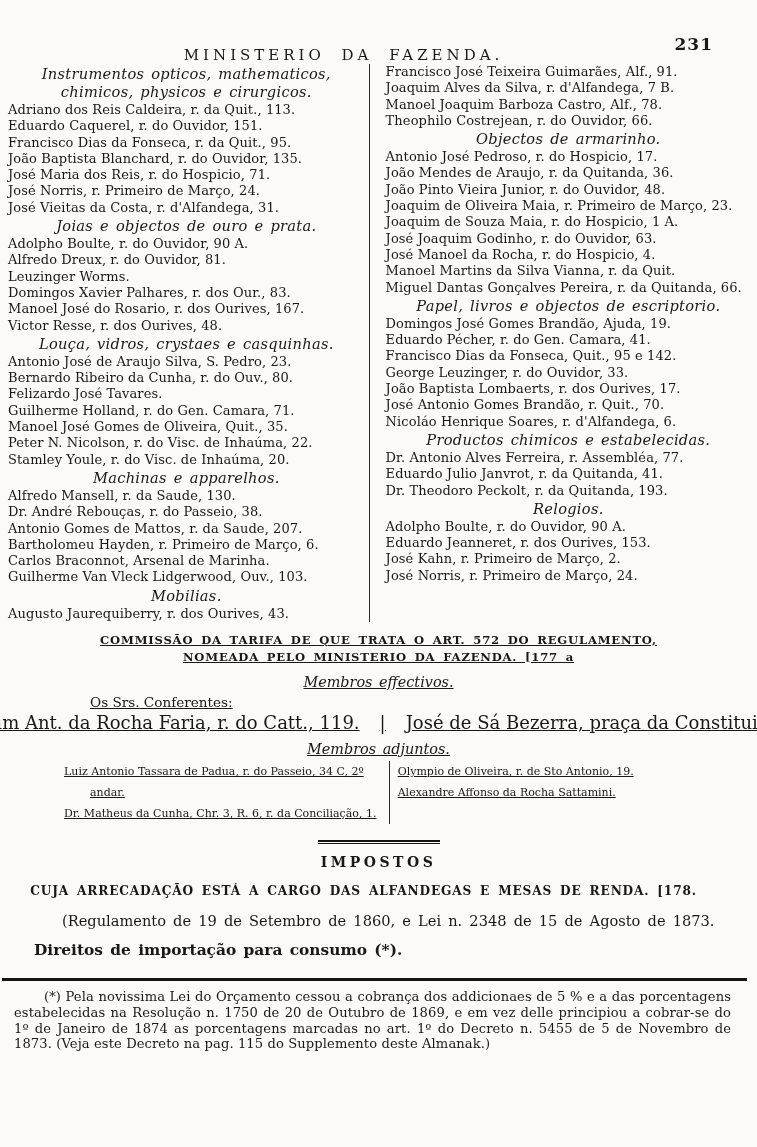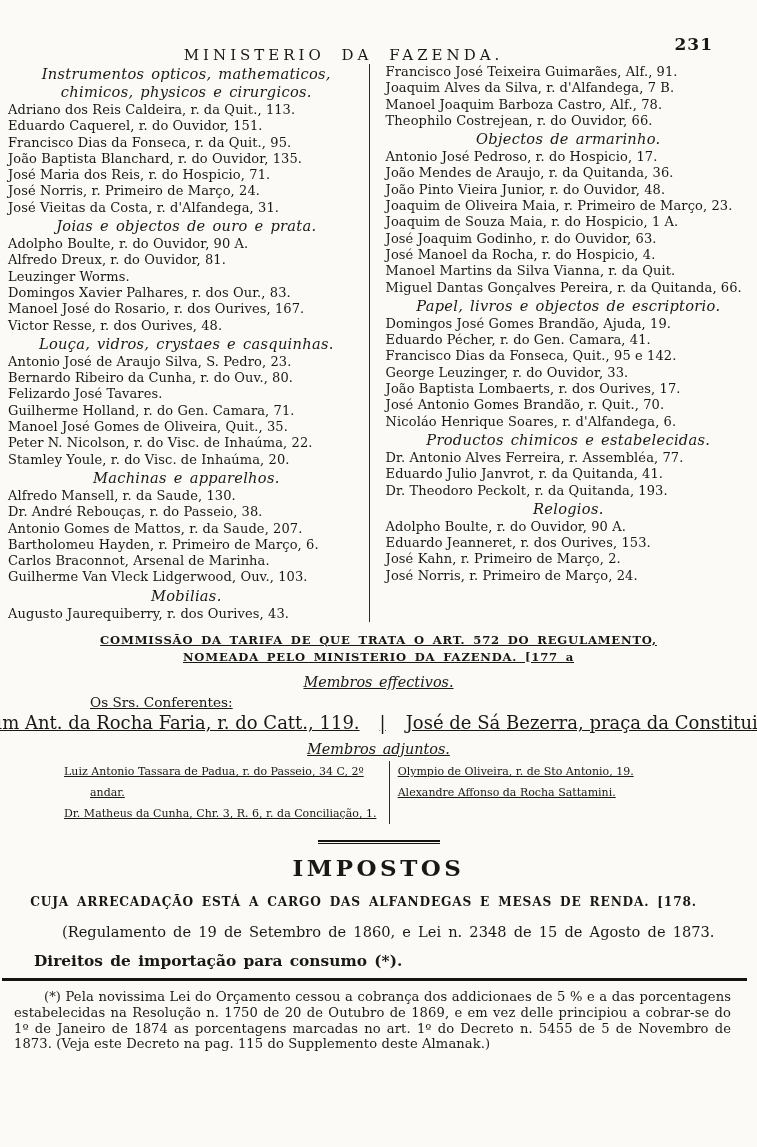--- a/index.html
+++ b/index.html
@@ -56,21 +56,21 @@
   .adjuntos{display:flex;align-items:stretch;margin-top:2px;}
   .adj-left{width:51.5%;box-sizing:border-box;padding-left:58px;border-right:1.4px solid #2e2a26;padding-right:2px;}
   .adj-right{width:48.5%;box-sizing:border-box;padding-left:8px;}
   .adj-entry{font-size:11px;line-height:21px;padding-left:26px;text-indent:-26px;}
   
   .short-rule{
     width:122px;margin:16px auto 10px auto;height:4px;
     border-top:2.2px solid #17130f;border-bottom:1px solid #17130f;box-sizing:border-box;
   }
   .impostos-title{
-    text-align:center;font-size:23px;font-weight:bold;
+    text-align:center;font-size:14px;font-weight:bold;
     letter-spacing:3.5px;margin:6px 0 14px 0;
   }
   .impostos-sub{
     text-align:center;font-size:12.2px;font-weight:bold;
     letter-spacing:.8px;word-spacing:3px;margin:0 30px 0 0;
   }
   .impostos-reg{font-size:14.6px;margin:14px 0 0 56px;word-spacing:2.5px;}
   .impostos-consumo{font-size:15.4px;margin:12px 0 0 28px;word-spacing:2px;font-weight:bold;}
   
   .footnote{position:absolute;left:0;right:8px;top:978px;}

